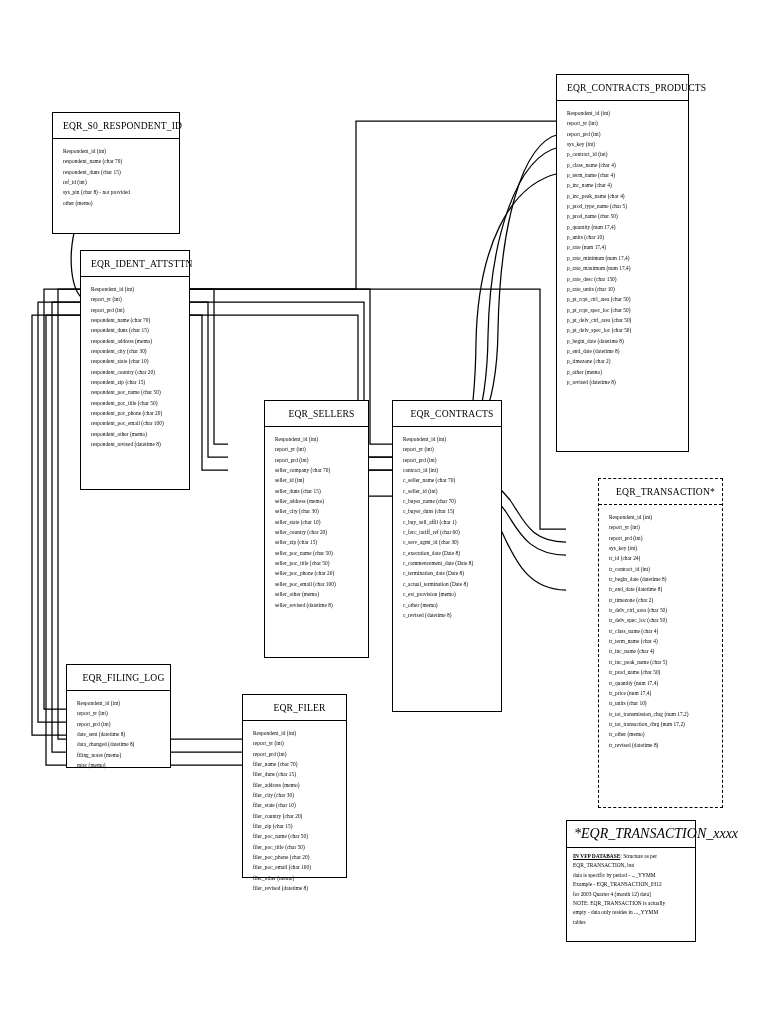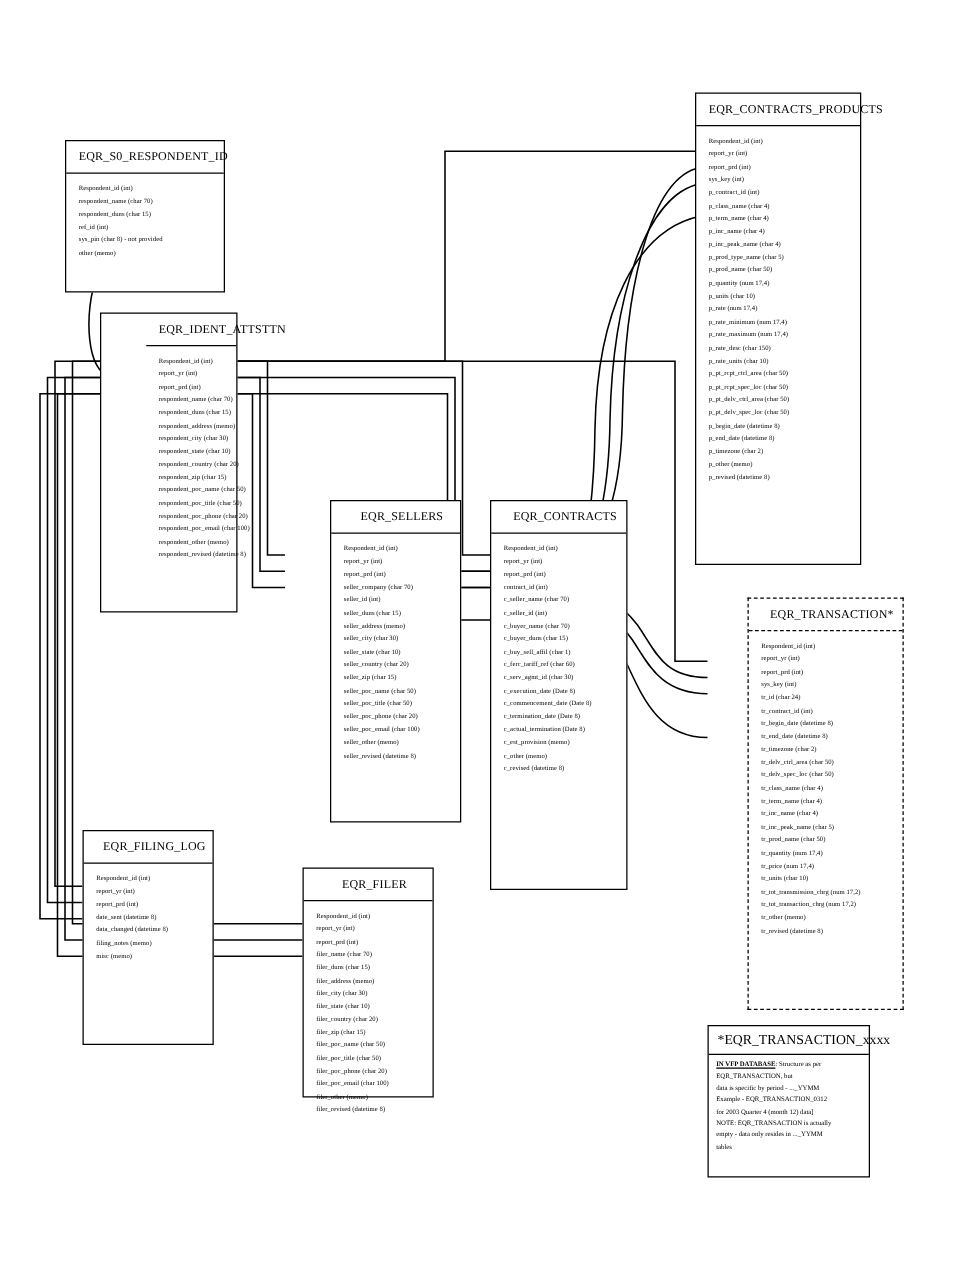--- a/index.html
+++ b/index.html
@@ -60,24 +60,25 @@
     letter-spacing: .05px;
   }
   .note {
     position: absolute;
     background: #ffffff;
     border: 1.2px solid #000000;
     box-sizing: border-box;
     z-index: 6;
   }
   .note-title {
-    font-size: 11px;
+    font-size: 14px;
     padding: 5px 0 5px 7px;
     border-bottom: 1.2px solid #000000;
     white-space: nowrap;
+    font-style: italic;
   }
   .note-body {
     padding: 4px 5px 5px 6px;
   }
   .note-line {
     font-size: 5.4px;
     line-height: 9.4px;
     white-space: nowrap;
   }
   .note-line b { font-weight: bold; text-decoration: underline; }
@@ -137,21 +138,21 @@
         <div class="ent-title">EQR_S0_RESPONDENT_ID</div>
         <div class="ent-fields">
           <div class="field">Respondent_id (int)</div>
           <div class="field">respondent_name (char 70)</div>
           <div class="field">respondent_duns (char 15)</div>
           <div class="field">ref_id (int)</div>
           <div class="field">sys_pin (char 8) - not provided</div>
           <div class="field">other (memo)</div>
         </div>
       </div>
-      <div class="entity" style="left: 80px; top: 250px; width: 110px; height: 240px; padding-left: 36px;">
+      <div class="entity" style="left: 80px; top: 250px; width: 110px; height: 240px;">
         <div class="ent-title">EQR_IDENT_ATTSTTN</div>
         <div class="ent-fields">
           <div class="field">Respondent_id (int)</div>
           <div class="field">report_yr (int)</div>
           <div class="field">report_prd (int)</div>
           <div class="field">respondent_name (char 70)</div>
           <div class="field">respondent_duns (char 15)</div>
           <div class="field">respondent_address (memo)</div>
           <div class="field">respondent_city (char 30)</div>
           <div class="field">respondent_state (char 10)</div>
@@ -263,21 +264,21 @@
           <div class="field">tr_prod_name (char 50)</div>
           <div class="field">tr_quantity (num 17,4)</div>
           <div class="field">tr_price (num 17,4)</div>
           <div class="field">tr_units (char 10)</div>
           <div class="field">tr_tot_transmission_chrg (num 17,2)</div>
           <div class="field">tr_tot_transaction_chrg (num 17,2)</div>
           <div class="field">tr_other (memo)</div>
           <div class="field">tr_revised (datetime 8)</div>
         </div>
       </div>
-      <div class="entity" style="left: 66px; top: 664px; width: 105px; height: 172px;">
+      <div class="entity" style="left: 66px; top: 664px; width: 105px; height: 104px;">
         <div class="ent-title">EQR_FILING_LOG</div>
         <div class="ent-fields">
           <div class="field">Respondent_id (int)</div>
           <div class="field">report_yr (int)</div>
           <div class="field">report_prd (int)</div>
           <div class="field">date_sent (datetime 8)</div>
           <div class="field">data_changed (datetime 8)</div>
           <div class="field">filing_notes (memo)</div>
           <div class="field">misc (memo)</div>
         </div>

